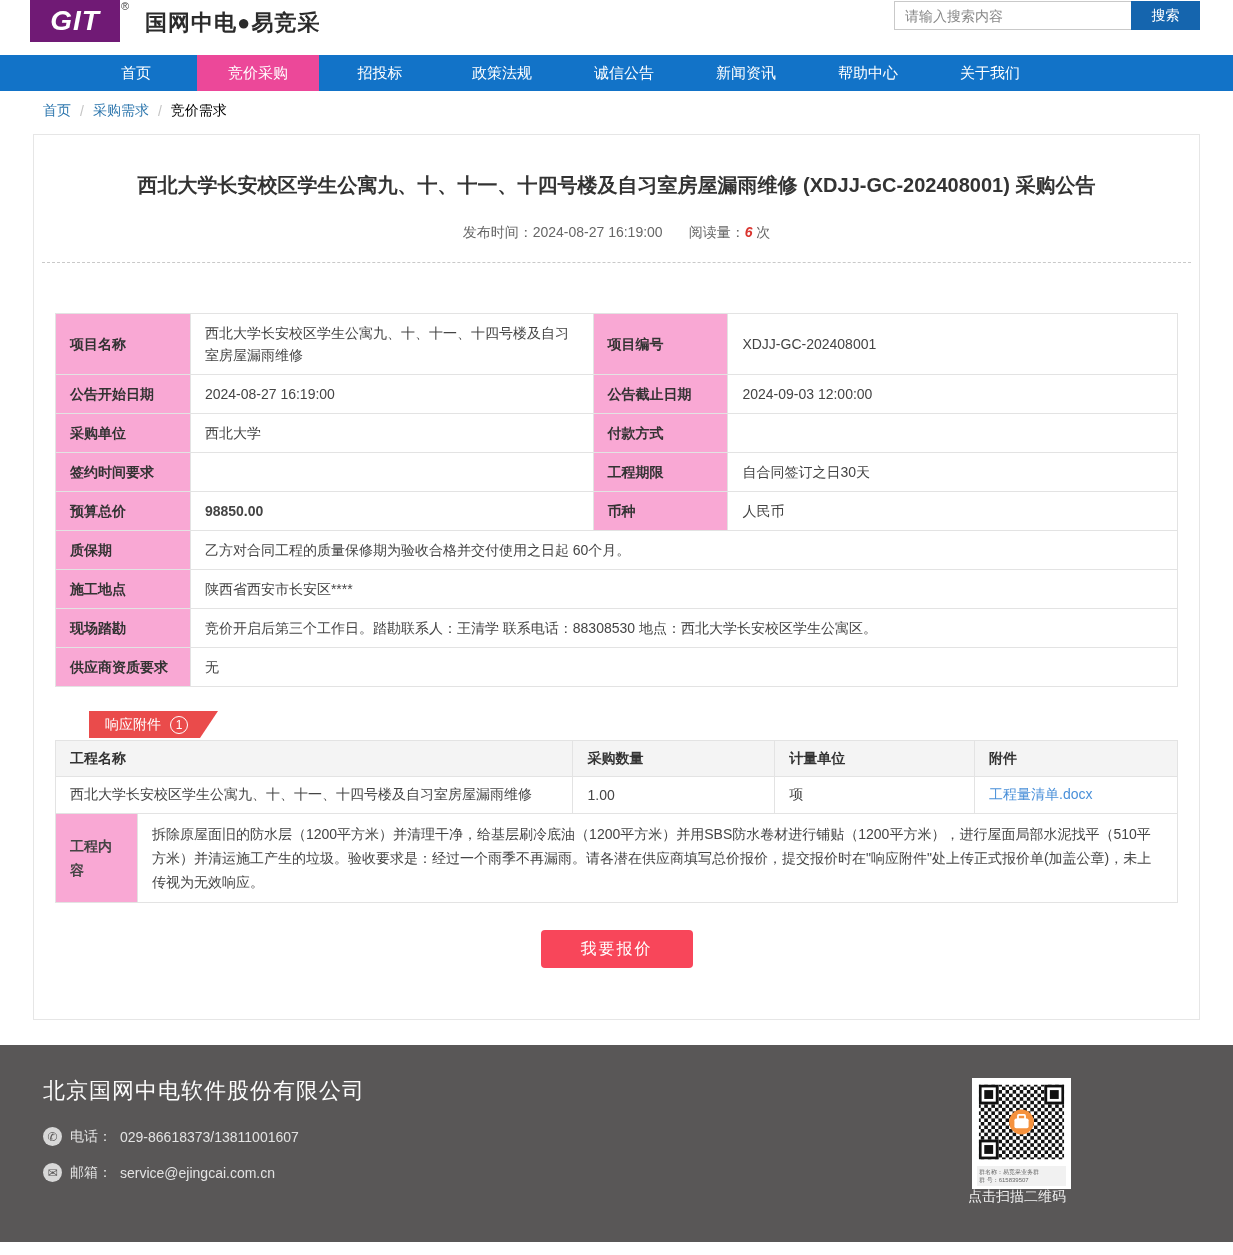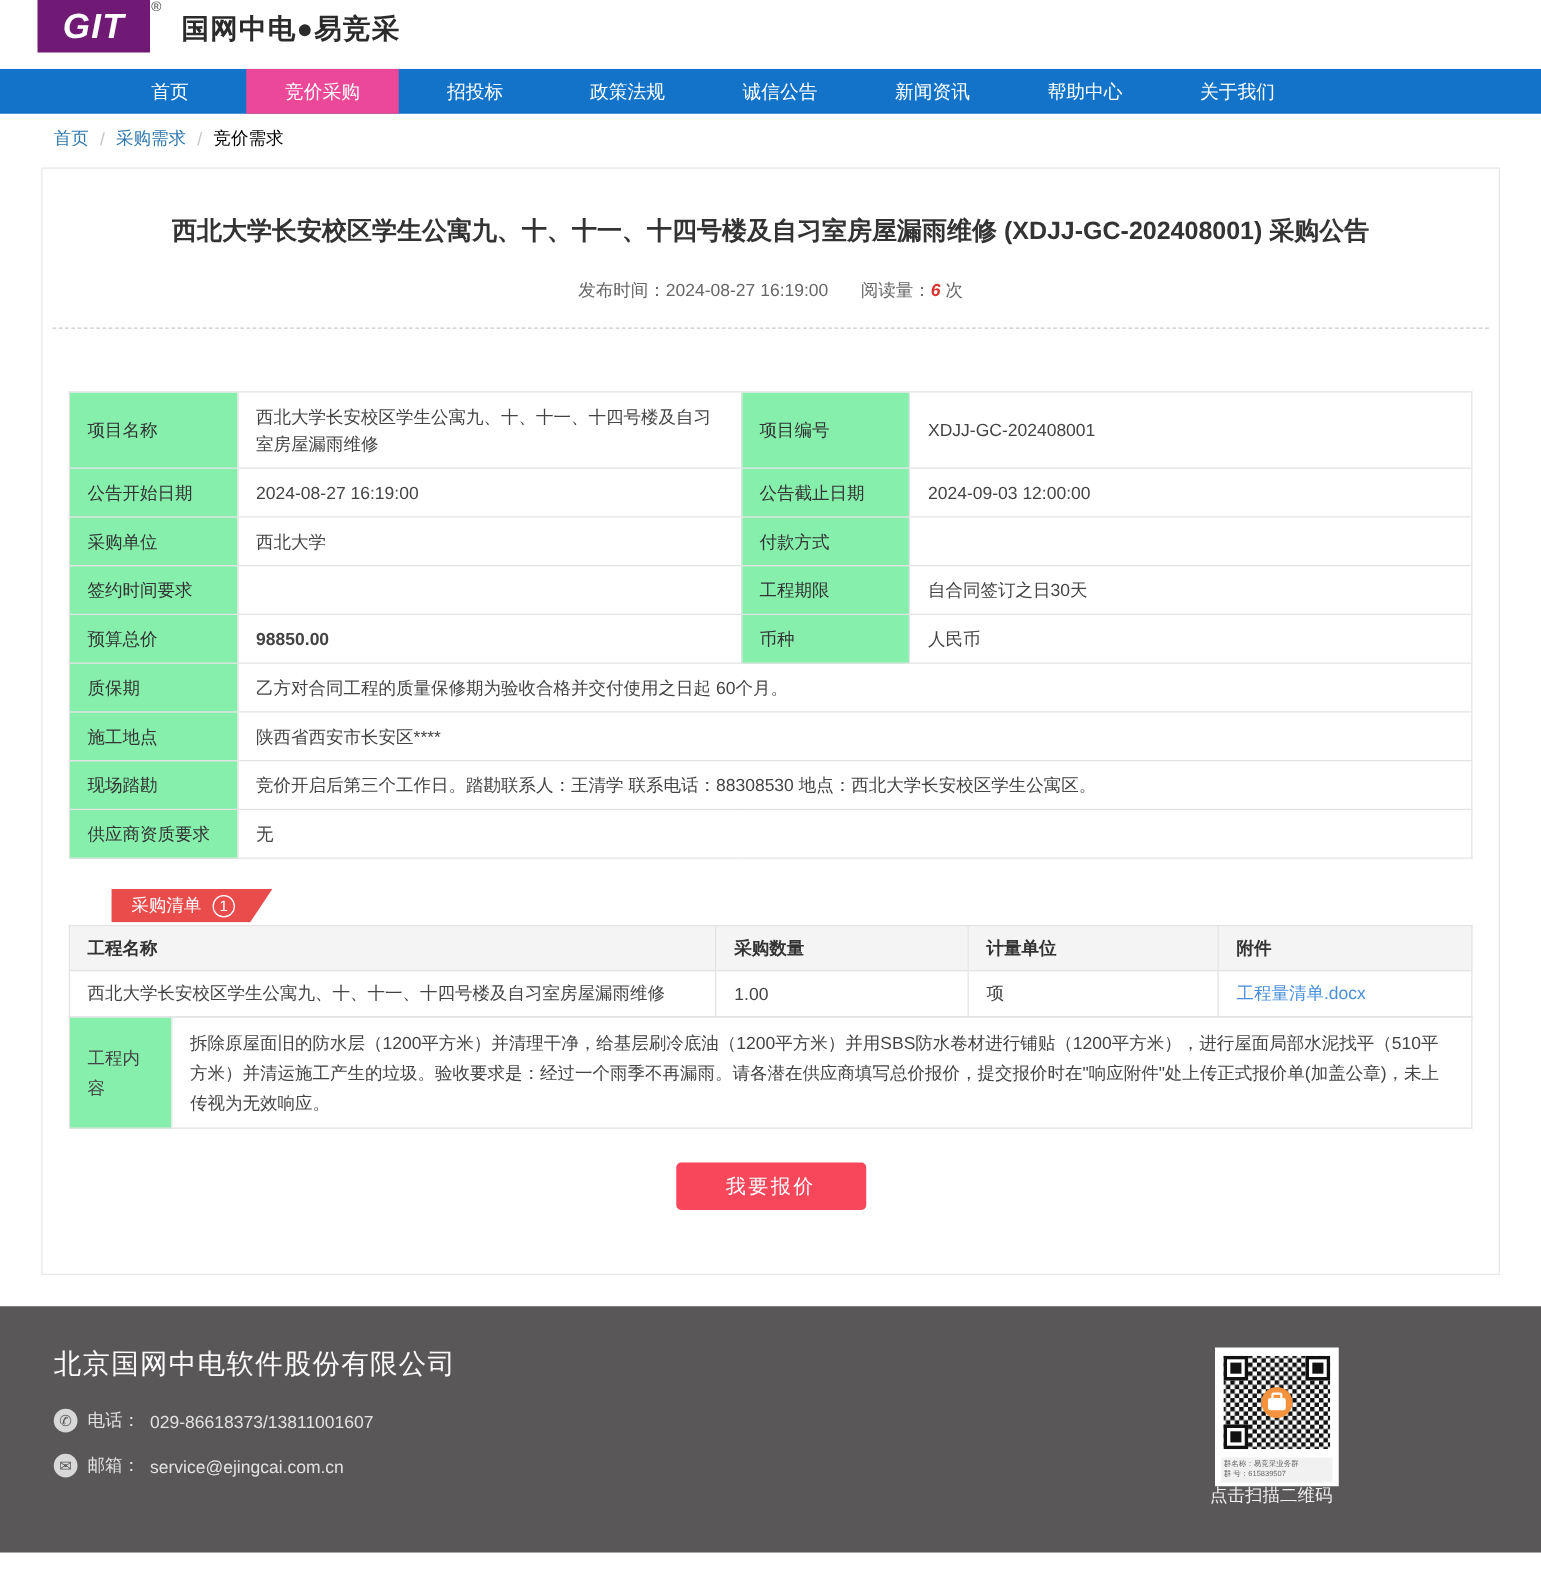--- a/index.html
+++ b/index.html
@@ -32,21 +32,21 @@
   
   .panel { margin:4px 33px 25px; border:1px solid #e6e6e6; background:#fff; padding-bottom:51px; }
   .ann-title { margin-top:35px; text-align:center; font-size:20px; font-weight:bold; color:#333; padding:0 60px; line-height:30px; }
   .ann-meta { margin-top:24px; text-align:center; font-size:14px; color:#666; }
   .ann-meta .gap { display:inline-block; width:26px; }
   .views-count { color:#d9342f; font-style:italic; font-weight:bold; }
   .dashed-sep { border-bottom:1px dashed #c9c9c9; margin:20px 8px 0; }
   table { border-collapse:collapse; font-size:14px; }
   .dtable { width:1123px; margin:50px auto 0; }
   .dtable td { border:1px solid #e3e3e3; padding:8px 14px; height:35px; color:#444; line-height:22px; }
-  td.lbl { background:#86efac; font-weight:normal; color:#333; }
+  td.lbl { background:#f9a8d4; font-weight:bold; color:#333; }
   .red { color:#d9342f; font-weight:bold; }
   
   .list-tag { margin:24px 0 0 55px; display:inline-flex; align-items:center; gap:9px; background:#ea4b4b; color:#fff;
               font-size:14px; height:27px; padding:0 30px 0 16px;
               clip-path:polygon(0 0,100% 0,calc(100% - 18px) 100%,0 100%); }
   .tag-badge { width:18px; height:18px; border:1px solid #fff; border-radius:50%; font-size:12px; line-height:16px; text-align:center; font-style:normal; }
   .ptable { width:1123px; margin:2px auto 0; }
   .ptable th { border:1px solid #e3e3e3; background:#f4f4f4; text-align:left; font-weight:bold; color:#333; padding:8px 14px; height:36px; }
   .ptable td { border:1px solid #e3e3e3; padding:8px 14px; height:37px; color:#444; }
   .ptable2 { width:1123px; margin:-1px auto 0; }
@@ -65,20 +65,24 @@
   .qr-caption { position:absolute; left:968px; top:143px; font-size:14px; color:#efefef; cursor:pointer; }
 </style>
 </head>
 <body>
 
 <div class="top-header">
   <div class="logo-wrap">
     <div class="logo-box">GIT</div>
     <span class="logo-reg">®</span>
     <div class="site-name">国网中电●易竞采</div>
+  </div>
+  <div class="search-wrap">
+    <input class="search-input" placeholder="请输入搜索内容" style="">
+    <button class="search-btn">搜索</button>
   </div>
 </div>
 
 <div class="nav">
   <div class="nav-item">首页</div>
   <div class="nav-item active">竞价采购</div>
   <div class="nav-item">招投标</div>
   <div class="nav-item">政策法规</div>
   <div class="nav-item">诚信公告</div>
   <div class="nav-item">新闻资讯</div>
@@ -154,21 +158,21 @@
     </tr>
     <tr>
       <td class="lbl">供应商资质要求</td>
       <td colspan="3">无</td>
     </tr>
   </tbody>
     </table>
 
   
   <div class="list-tag">
-    <span>采购清单</span>
+    <span>响应附件</span>
     <i class="tag-badge">1</i>
   </div>
 
   
   <table class="ptable">
     <colgroup>
         <col style="width:518px">
         <col style="width:202px">
         <col style="width:200px">
         <col style="width:203px">

